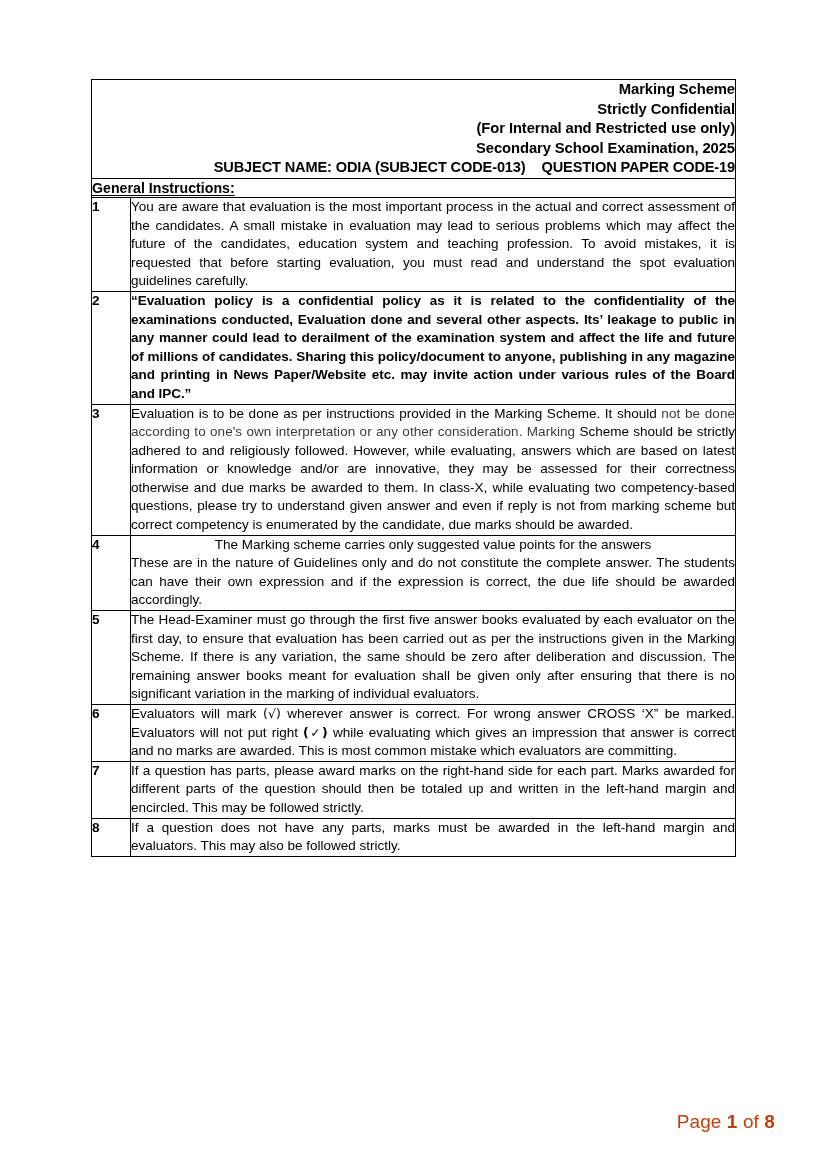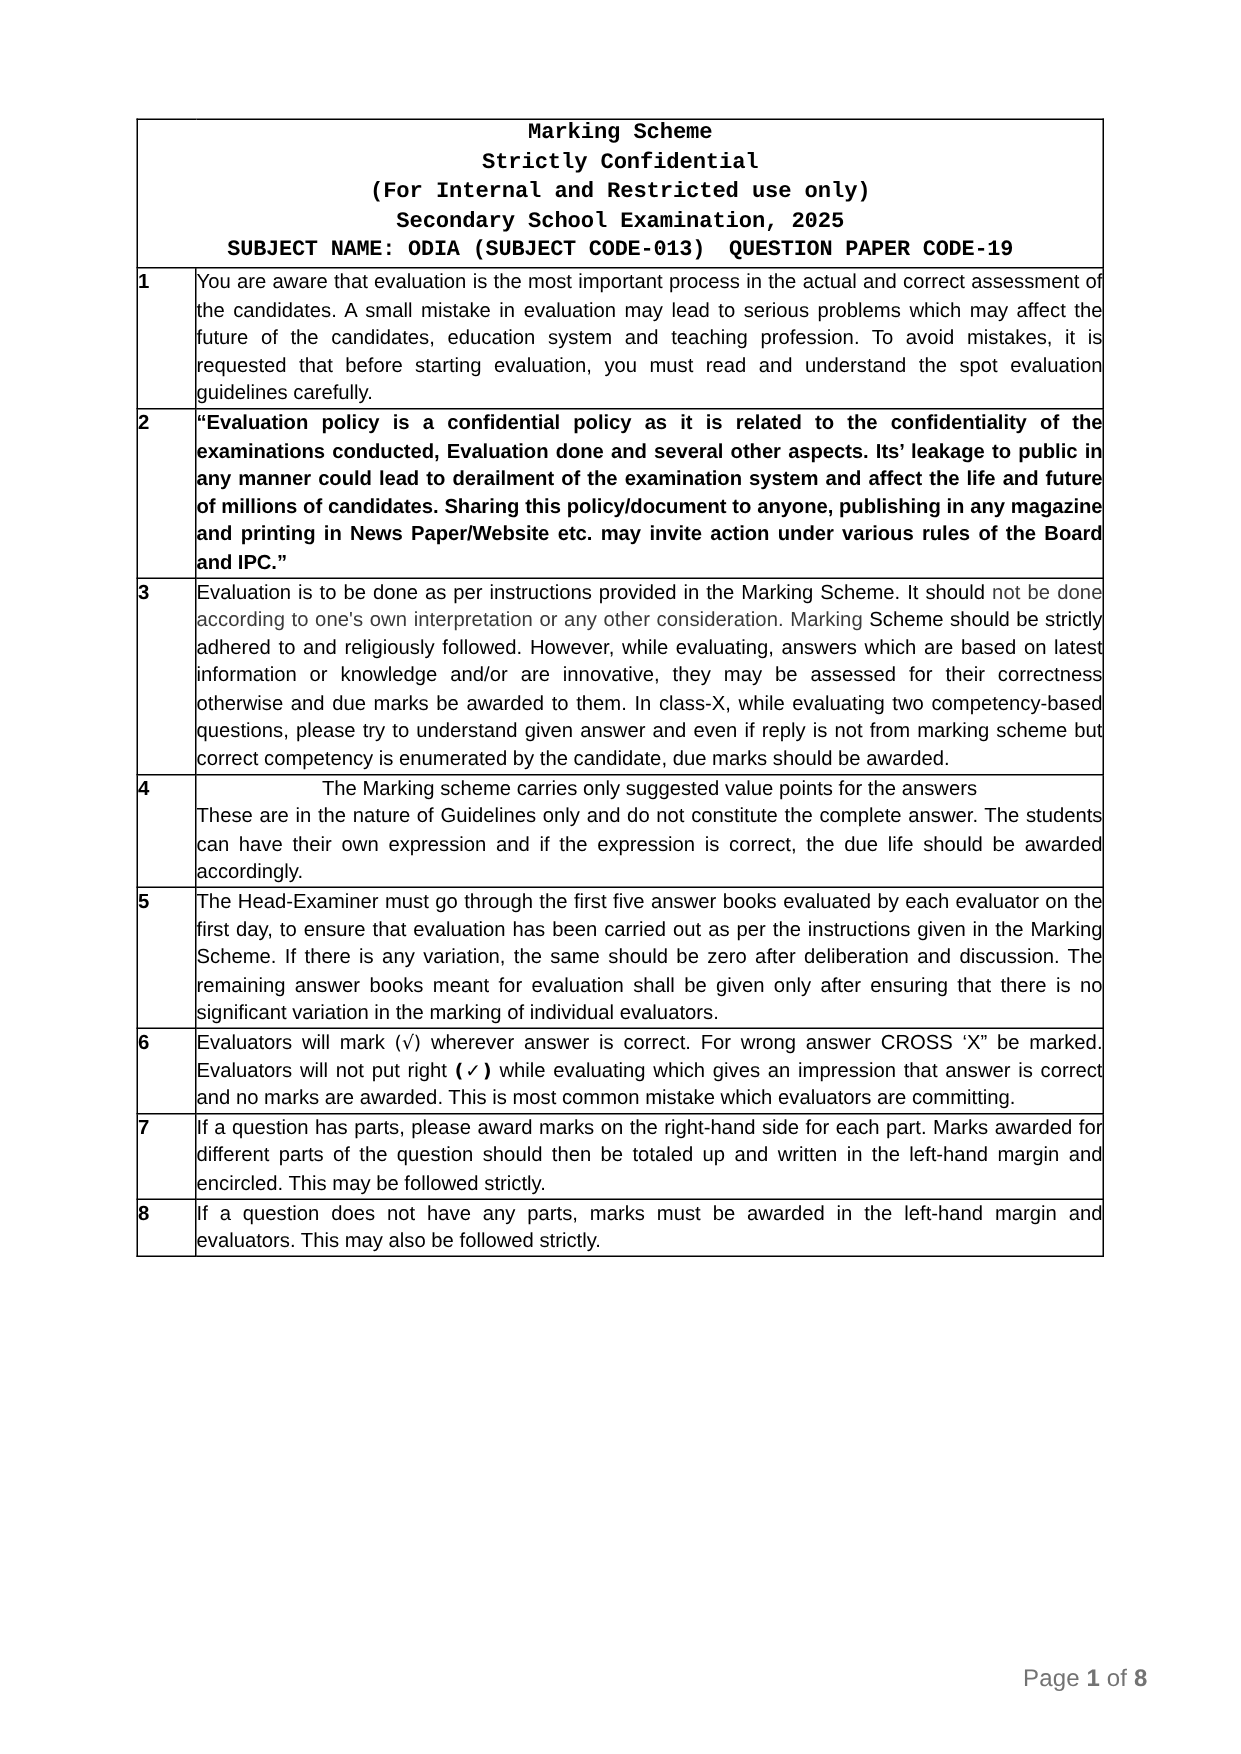--- a/index.html
+++ b/index.html
@@ -35,23 +35,22 @@
   }
 
   .doc-table td {
     border: 1px solid #000000;
     padding: 0;
     vertical-align: top;
   }
 
   
   .header-cell {
-    text-align: center;
+    text-align: right;
     padding: 5px 6px 4px 6px;
-    font-family: Liberation Mono, monospace;
   }
   .header-line {
     font-size: 14.8px;
     font-weight: bold;
     line-height: 19.6px;
     letter-spacing: -0.1px;
     white-space: nowrap;
   }
   .header-line.subject {
     font-size: 14.6px;
@@ -127,25 +126,25 @@
     padding-bottom: 6px;
   }
   .roomy {
     padding-top: 7px;
     padding-bottom: 12px;
   }
 
   
   .footer {
     position: absolute;
-    right: 62px;
+    right: 52px;
     top: 1111px;
-    font-size: 16px;
-    font-weight: bold;
-    color: #737373;
+    font-size: 19px;
+    font-weight: bold;
+    color: #c2410c;
     letter-spacing: 0.1px;
   }
   .footer .pg-word {
     font-weight: normal;
   }
 </style>
 </head>
 <body>
 
 <div class="page">
@@ -160,20 +159,25 @@
       <tr>
         <td colspan="2" class="header-cell">
           <div class="header-line">Marking Scheme</div>
           <div class="header-line">Strictly Confidential</div>
           <div class="header-line">(For Internal and Restricted use only)</div>
           <div class="header-line">Secondary School Examination, 2025</div>
           <div class="header-line subject"><span>SUBJECT NAME: ODIA </span><span class="subject-paren">(SUBJECT CODE-013)</span><span class="code-gap"></span><span>QUESTION PAPER CODE-19</span></div>
         </td>
       </tr>
 
+      <tr>
+        <td colspan="2" class="gi-cell">
+          <span class="gi-label">General Instructions:</span>
+        </td>
+      </tr>
 
       <tr>
         <td class="num-cell">1</td>
         <td class="body-cell roomy">
           <p>You are aware that evaluation is the most important process in the actual and correct assessment of the candidates. A small mistake in evaluation may lead to serious problems which may affect the future of the candidates, education system and teaching profession. To avoid mistakes, it is requested that before starting evaluation, you must read and understand the spot evaluation guidelines carefully.</p>
         </td>
       </tr>
 
       <tr>
         <td class="num-cell">2</td>

